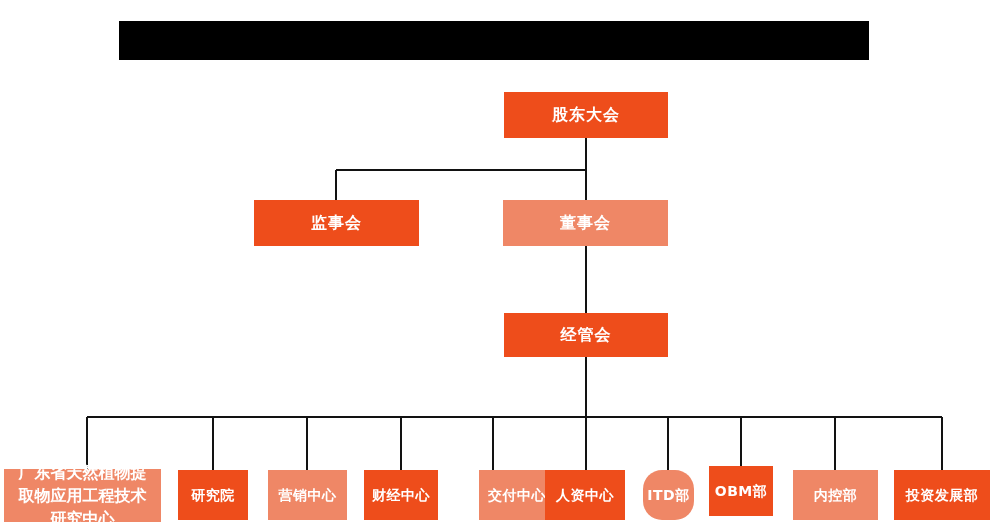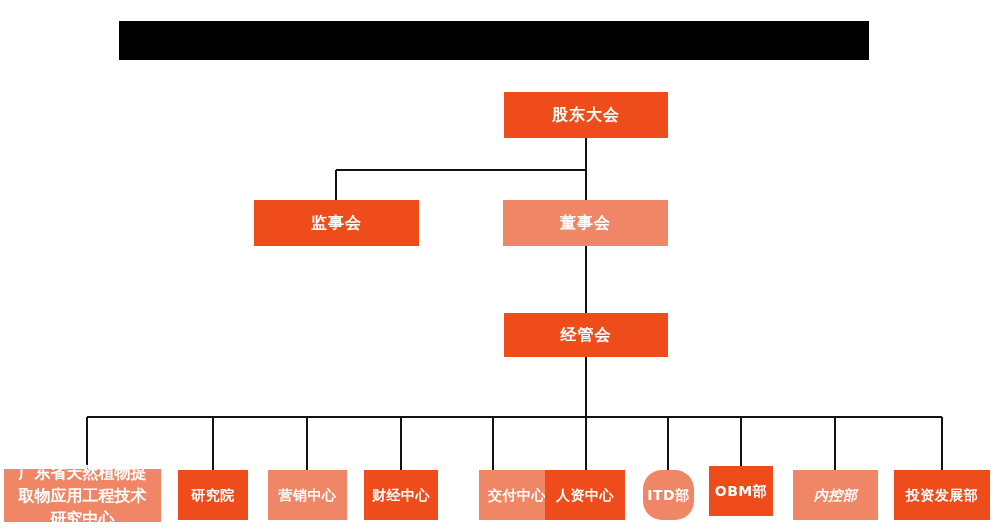--- a/index.html
+++ b/index.html
@@ -94,16 +94,16 @@
   <div class="node primary" style="left:504px; top:313px; width:164px; height:44px;">经管会</div>
 
   <div class="node secondary multiline" style="left:4px; top:469px; width:157px; height:53px;">广东省天然植物提取物应用工程技术研究中心</div>
   <div class="node primary small" style="left:178px; top:470px; width:70px; height:50px;">研究院</div>
   <div class="node secondary small" style="left:268px; top:470px; width:79px; height:50px;">营销中心</div>
   <div class="node primary small" style="left:364px; top:470px; width:74px; height:50px;">财经中心</div>
   <div class="node secondary small" style="left:455px; top:470px; width:76px; height:50px;margin-left:24px;">交付中心</div>
   <div class="node primary small" style="left:545px; top:470px; width:80px; height:50px;">人资中心</div>
   <div class="node secondary small" style="left:643px; top:470px; width:51px; height:50px;border-radius:19px;">ITD部</div>
   <div class="node primary small" style="left:709px; top:448px; width:64px; height:50px;margin-top:18px;">OBM部</div>
-  <div class="node secondary small" style="left:793px; top:470px; width:85px; height:50px;font-style:italic;">内控部</div>
+  <div class="node secondary small" style="left:793px; top:470px; width:85px; height:50px;">内控部</div>
   <div class="node primary small" style="left:894px; top:470px; width:96px; height:50px;">投资发展部</div>
 
 </div>
 
 </body></html>

